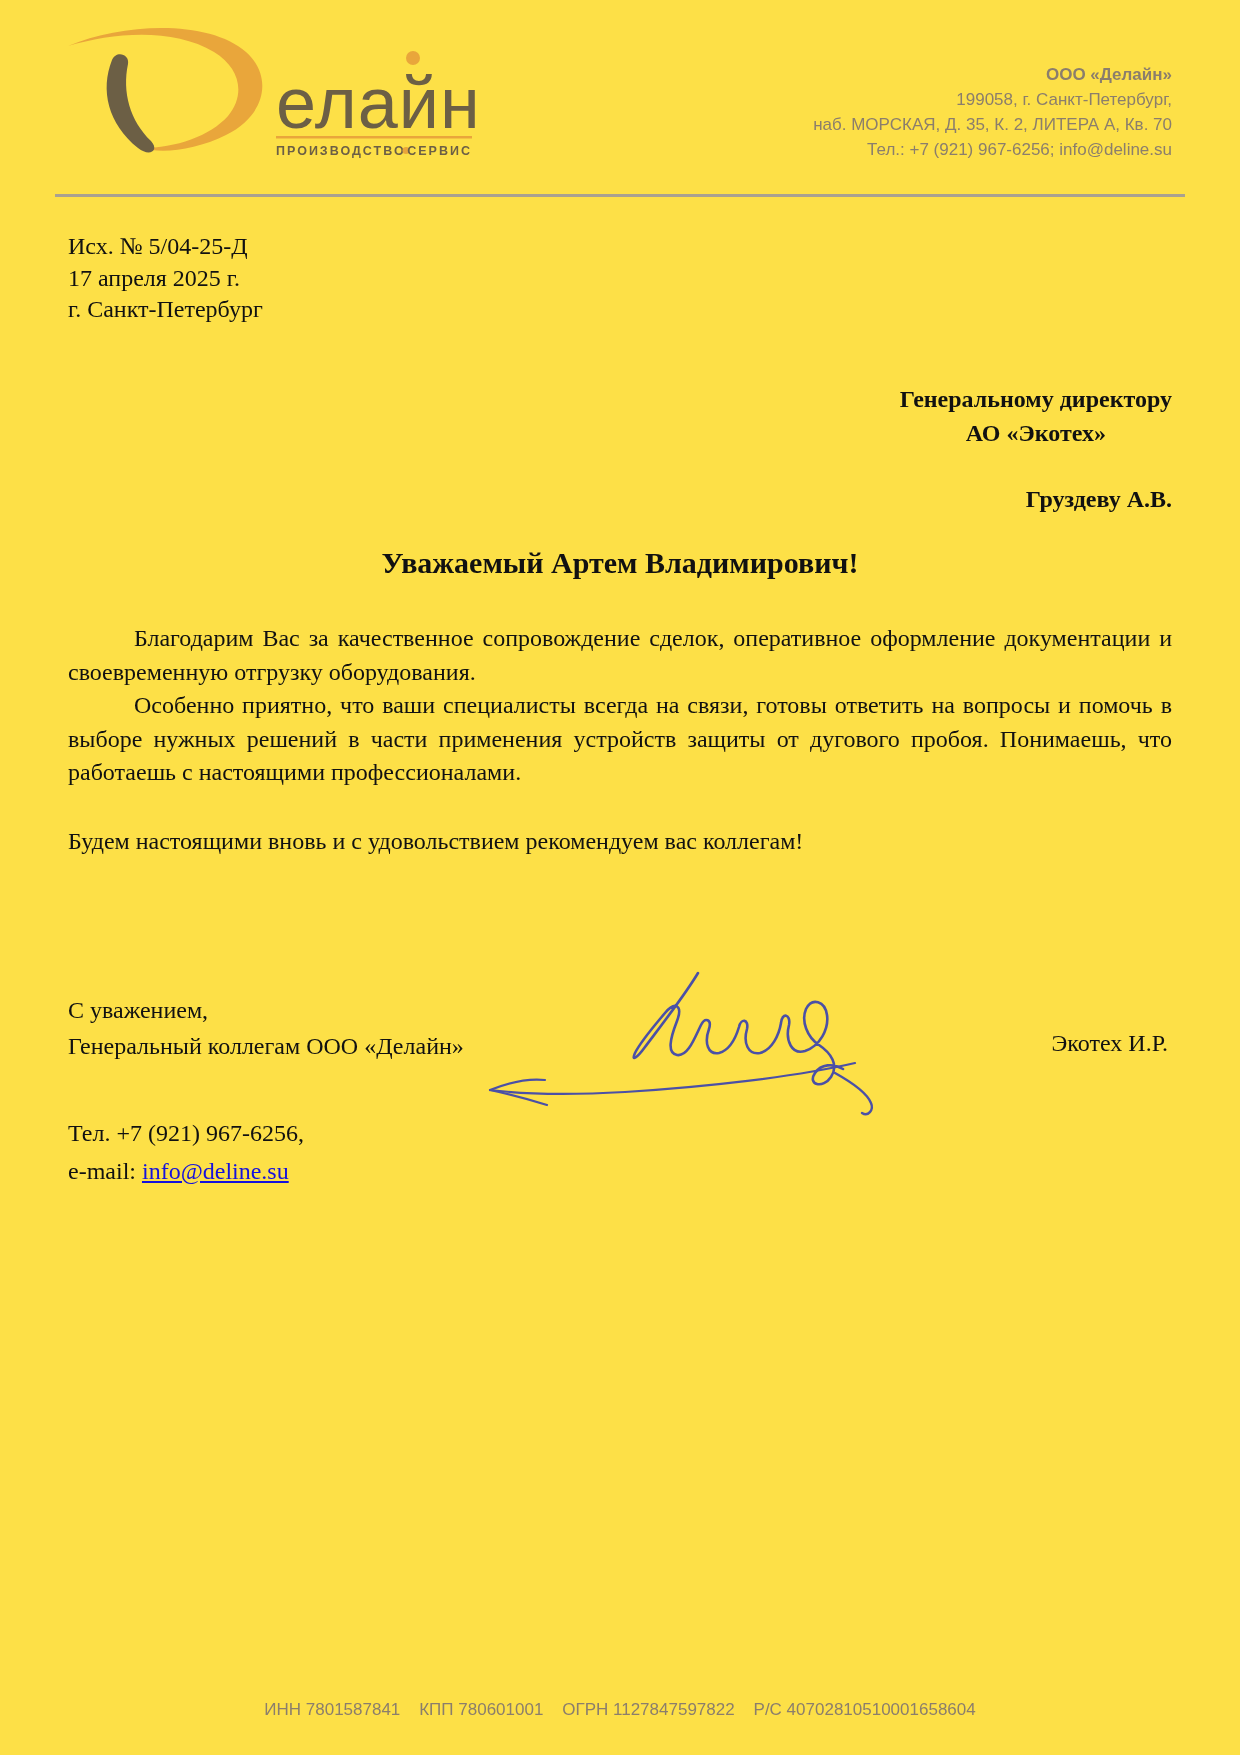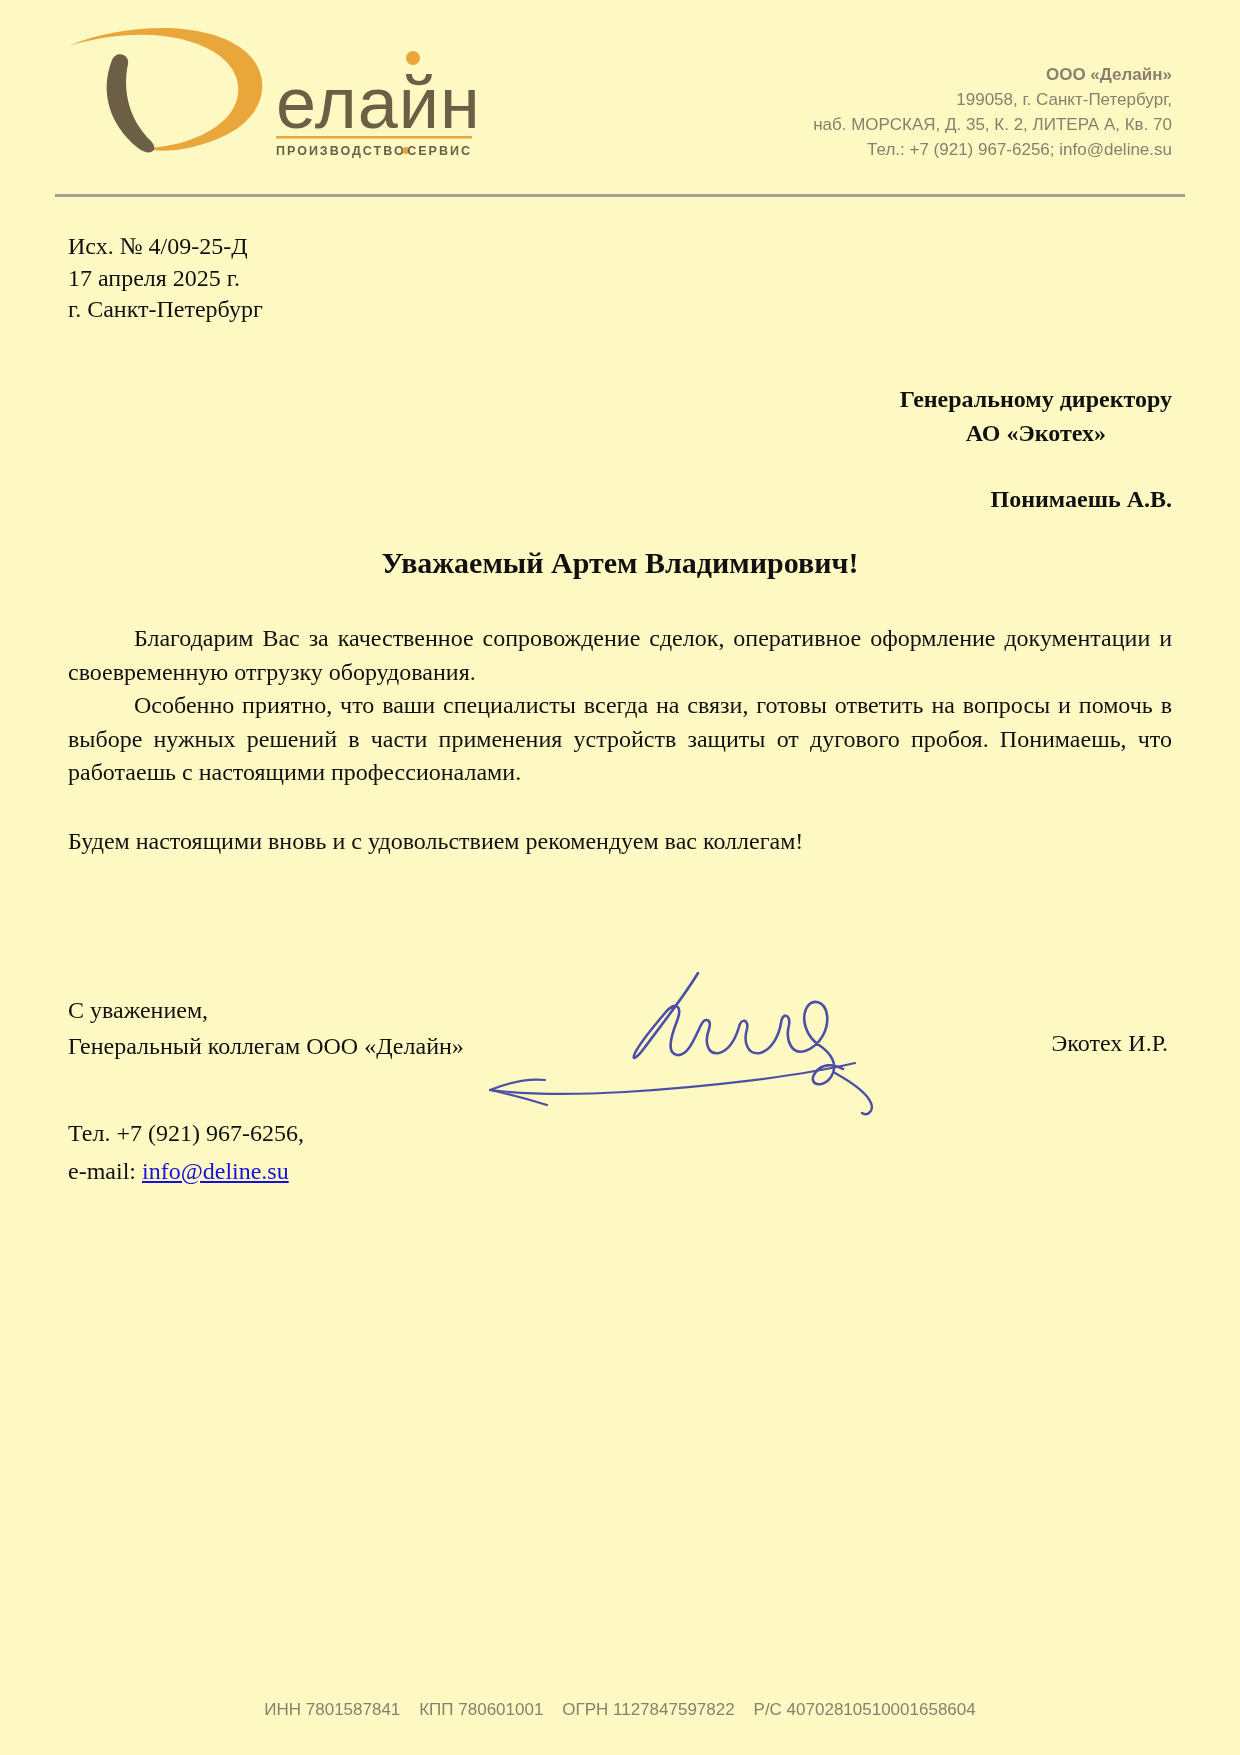--- a/index.html
+++ b/index.html
@@ -1,16 +1,16 @@
 <!DOCTYPE html>
 <html lang="ru"><head>
 <meta charset="utf-8">
 <style>
   html,body{margin:0;padding:0;background:#ffffff;}
-  .page{position:relative;width:1240px;height:1755px;background:#fef9c3;overflow:hidden;
+  .page{position:relative;width:1240px;height:1755px;background:#fde047;overflow:hidden;
         font-family:"Liberation Serif",serif;color:#111;}
   
   .logo-svg{position:absolute;left:50px;top:18px;}
   .hdr-contact{position:absolute;top:62px;right:68px;text-align:right;
                font-family:"Liberation Sans",sans-serif;font-size:17px;line-height:25px;color:#8b7e6c;}
   .hdr-contact .company{font-weight:bold;}
   .rule{position:absolute;top:194px;left:55px;width:1130px;height:3px;background:#a9a190;}
   
   .ref{position:absolute;top:230px;left:68px;font-size:24px;line-height:32px;}
   .city{position:absolute;top:296px;left:68px;font-size:24px;}
@@ -60,30 +60,30 @@
   <div class="hdr-contact">
     <div class="company">ООО «Делайн»</div>
     <div>199058, г. Санкт-Петербург,</div>
     <div>наб. МОРСКАЯ, Д. 35, К. 2, ЛИТЕРА А, Кв. 70</div>
     <div>Тел.: +7 (921) 967-6256; info@deline.su</div>
   </div>
 
   <div class="rule"></div>
 
   <div class="ref">
-    <div>Исх. № 4/09-25-Д</div>
+    <div>Исх. № 5/04-25-Д</div>
     <div>17 апреля 2025 г.</div>
   </div>
   <div class="city">г. Санкт-Петербург</div>
 
   <div class="recipient">
     <div>Генеральному директору</div>
     <div>АО «Экотех»</div>
   </div>
-  <div class="addressee">Понимаешь А.В.</div>
+  <div class="addressee">Груздеву А.В.</div>
 
   <div class="salutation">Уважаемый Артем Владимирович!</div>
 
   <div class="body-main">
     <p>Благодарим Вас за качественное сопровождение сделок, оперативное оформление документации и своевременную отгрузку оборудования.</p>
     <p>Особенно приятно, что ваши специалисты всегда на связи, готовы ответить на вопросы и помочь в выборе нужных решений в части применения устройств защиты от дугового пробоя. Понимаешь, что работаешь с настоящими профессионалами.</p>
   </div>
   <p class="body-p3">Будем настоящими вновь и с удовольствием рекомендуем вас коллегам!</p>
 
   <div class="sig-row">

